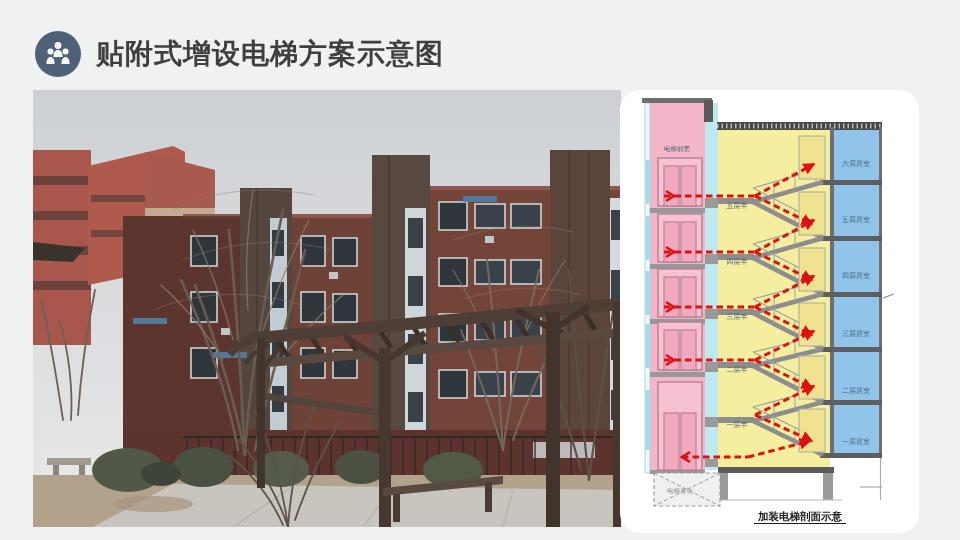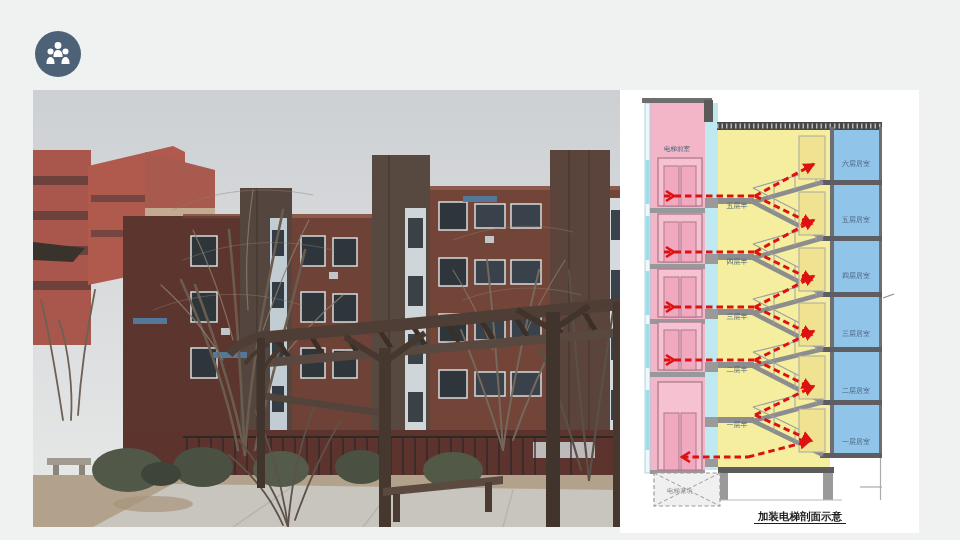--- a/index.html
+++ b/index.html
@@ -1,21 +1,21 @@
 <!DOCTYPE html>
 <html><head>
 <meta charset="utf-8">
 <style>
   html,body{margin:0;padding:0;background:#d8d8d8;font-family:"Liberation Sans",sans-serif;}
   .slide{position:relative;width:960px;height:540px;background:#f0f1f1;overflow:hidden;}
   .title-row{position:absolute;left:34px;top:30px;display:flex;align-items:center;gap:14px;}
   .icon-wrap{width:48px;height:48px;flex:0 0 auto;}
   .slide-title{font-size:28px;font-weight:600;color:#3f3f3f;letter-spacing:1px;white-space:nowrap;}
   .photo{position:absolute;left:33px;top:90px;width:588px;height:437px;}
-  .diagram-panel{position:absolute;left:620px;top:90px;width:299px;height:443px;background:#ffffff;}
+  .diagram-panel{position:absolute;left:620px;top:90px;width:299px;height:443px;background:#ffffff;border-radius:20px;}
   svg{display:block;}
   svg text{font-family:"Liberation Sans",sans-serif;}
   .lbl{font-size:7px;fill:#4a6078;}
   .lbl-small{font-size:6.5px;fill:#4a6078;}
   .lbl-pit{font-size:6.5px;fill:#8a8a8a;}
   .caption{font-size:10.5px;font-weight:bold;fill:#1c1c1c;}
   .st{stroke:#8d8d8d;stroke-width:4.5;}
   .rl{stroke:#9aa0a4;stroke-width:1.1;}
   .bl{stroke:#9aa0a4;stroke-width:1;}
   .arw{fill:none;stroke-dasharray:6.5 4;stroke-width:3;}
@@ -34,20 +34,21 @@
         <g fill="#ffffff">
           <circle cx="24" cy="15.5" r="3.4"></circle>
           <path d="M19.5 25c0-3 2-5 4.5-5s4.5 2 4.5 5v2h-9z"></path>
           <circle cx="16.5" cy="21.5" r="3"></circle>
           <path d="M12.5 33c0-3.6 1.8-6 4-6s4 2.4 4 6v1h-8z"></path>
           <circle cx="31.5" cy="21.5" r="3"></circle>
           <path d="M27.5 33c0-3.6 1.8-6 4-6s4 2.4 4 6v1h-8z"></path>
         </g>
       </svg>
     </div>
+    <div class="slide-title">贴附式增设电梯方案示意图</div>
   </div>
 
   <div class="photo">
     <svg width="588" height="437" viewBox="0 0 588 437">
       <defs>
         <linearGradient id="sky" x1="0" y1="0" x2="0" y2="1">
           <stop offset="0" stop-color="#cdd0d3"></stop>
             <stop offset="0.6" stop-color="#dddfe0"></stop>
             <stop offset="1" stop-color="#e9eae9"></stop>
         </linearGradient>

